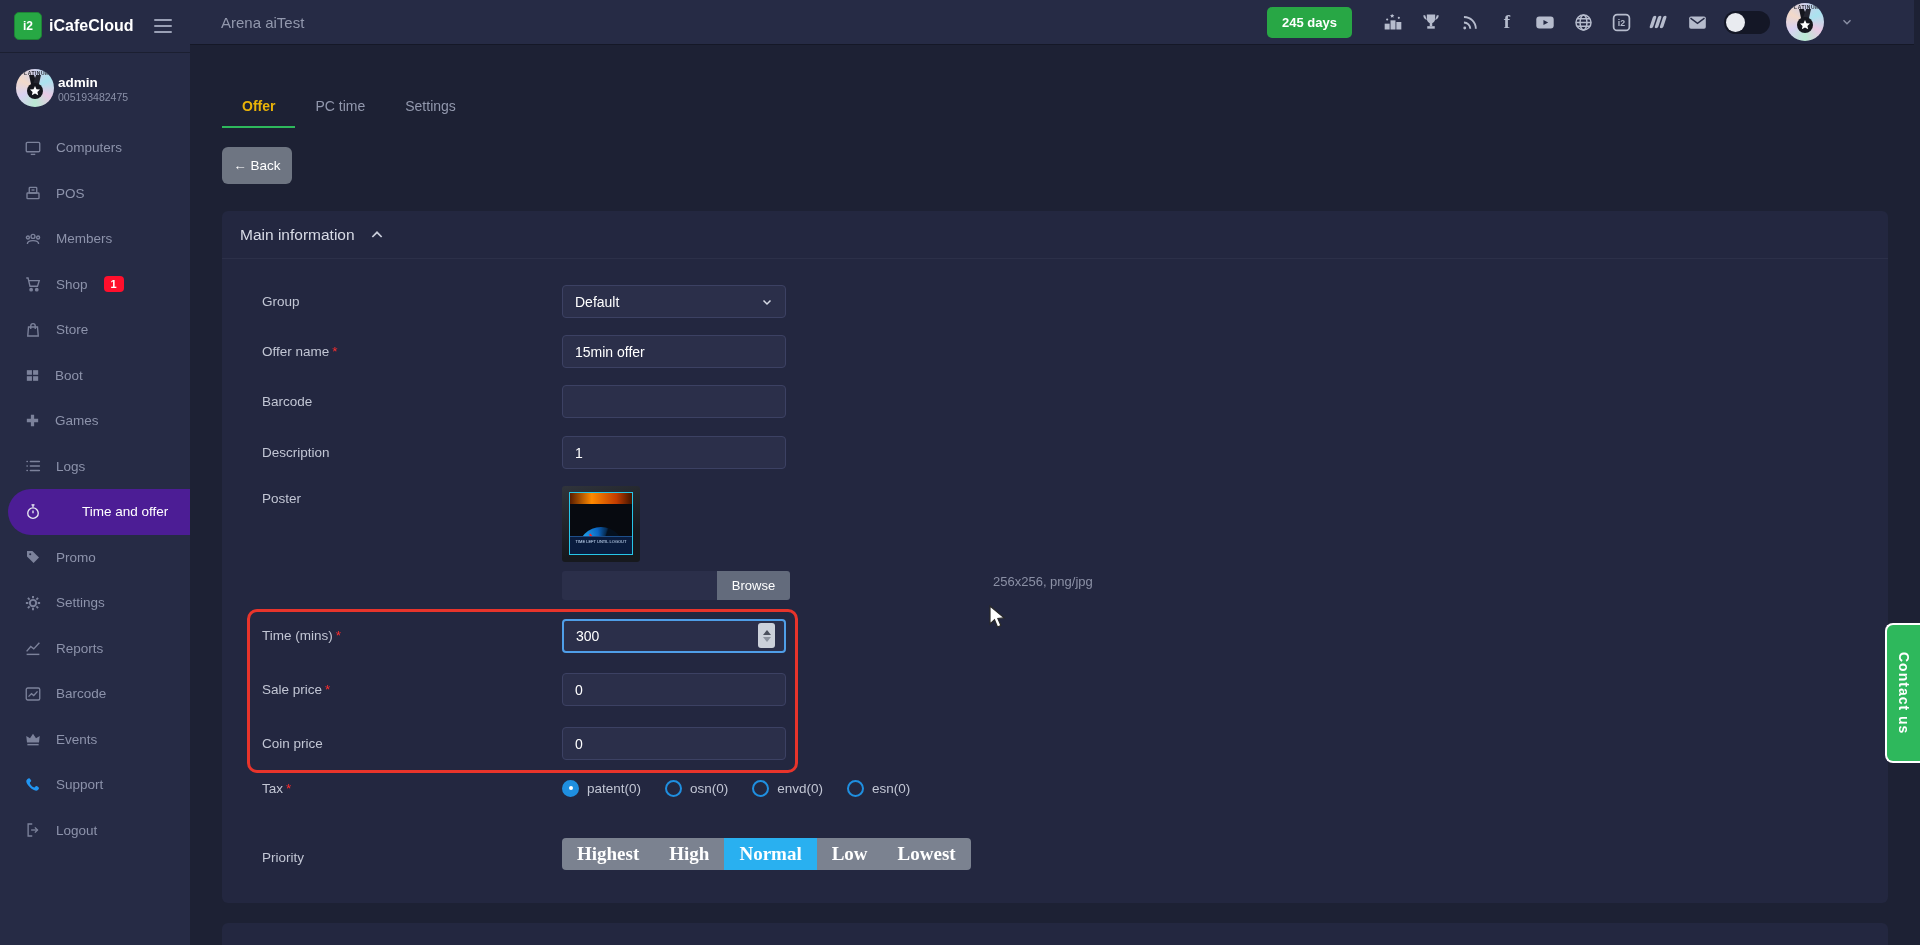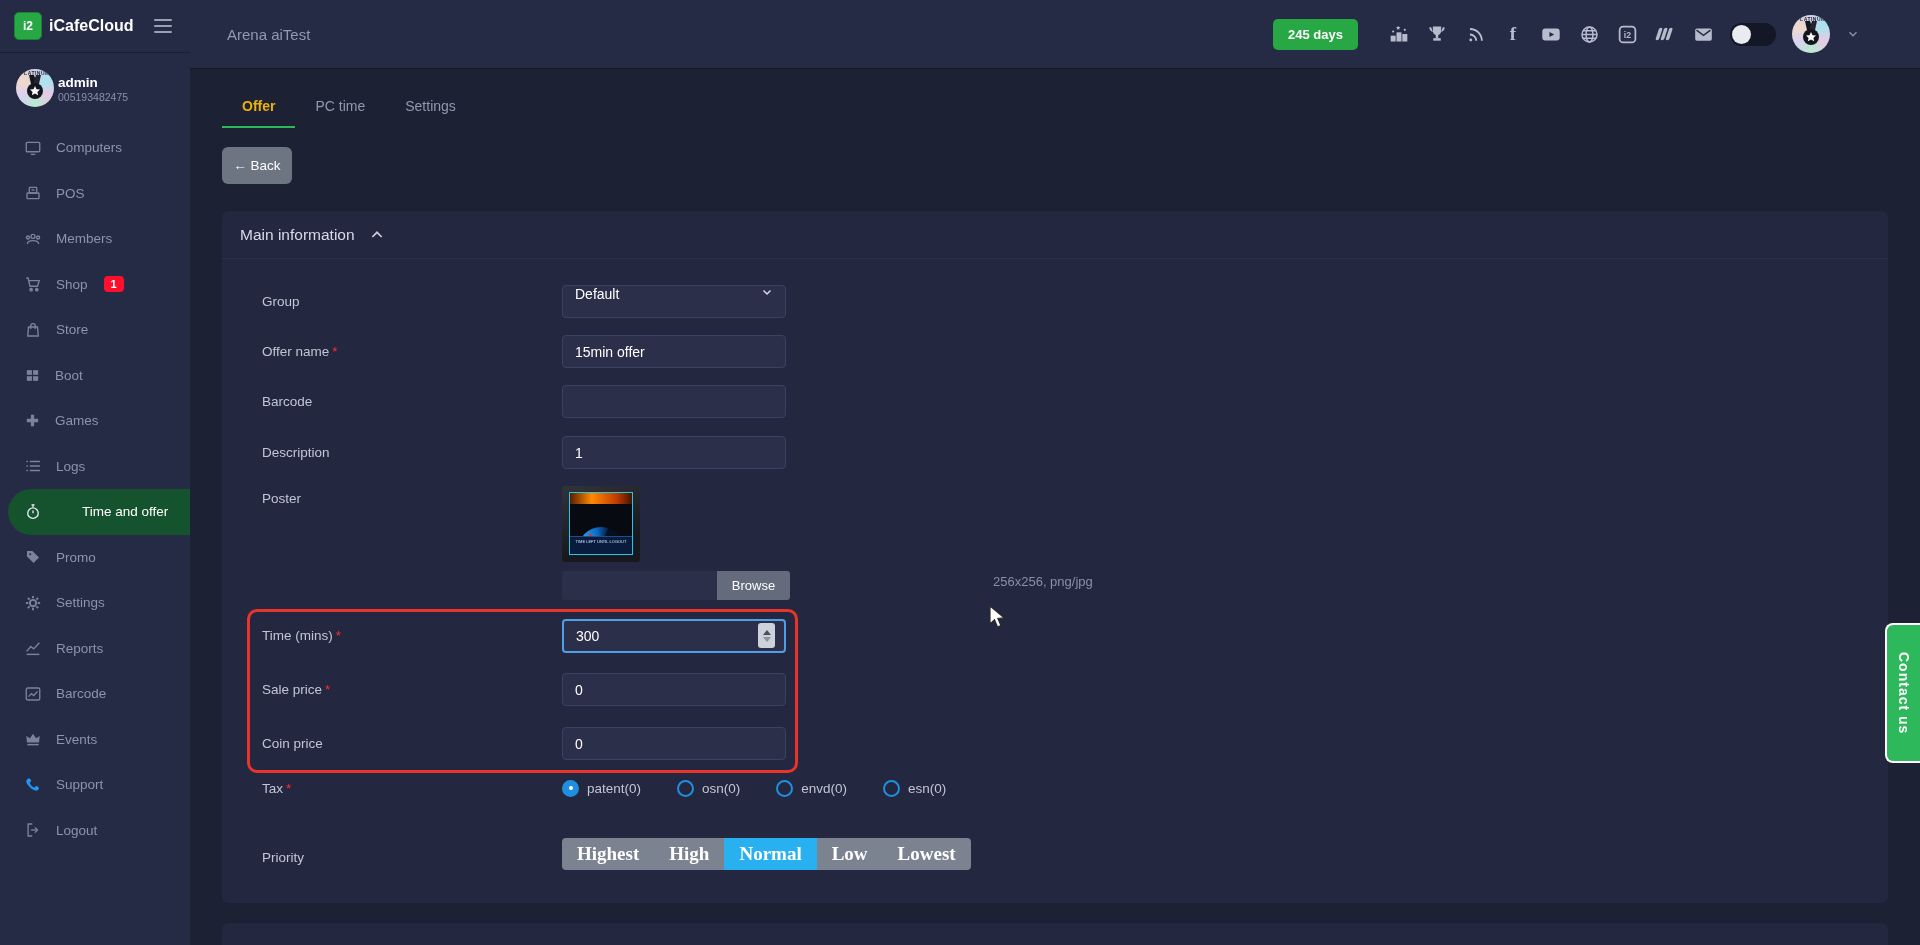--- a/index.html
+++ b/index.html
@@ -1,20 +1,20 @@
 <!DOCTYPE html>
 <html><head>
 <meta charset="utf-8">
 <style>
   html,body{margin:0;padding:0;background:#1d2134;}
   body{width:1920px;height:945px;overflow:hidden;position:relative;
        font-family:"Liberation Sans",sans-serif;color:#fff;font-size:14px;}
   svg{display:block}
   
-  .header{position:absolute;left:190px;top:0;width:1730px;height:68px;background:#262b45;
+  .header{position:absolute;left:184px;top:0;width:1730px;height:44px;background:#262b45;
           display:flex;align-items:center;box-shadow:0 1px 0 rgba(0,0,0,.25);z-index:5;}
   .header-title{margin-left:37px;font-size:15px;color:#9298ad;}
   .header-right{margin-left:auto;display:flex;align-items:center;gap:16px;padding-right:60px;}
   .days-btn{background:#28a745;color:#fff;font-size:13px;font-weight:bold;border:none;
             border-radius:5px;padding:8px 15px;margin-right:14px;cursor:pointer;}
   .hicon{width:22px;height:22px;color:#b6bccd;cursor:pointer;display:flex;align-items:center;justify-content:center;}
   .fb-glyph{font-size:19px;font-weight:bold;color:#b6bccd;font-family:"Liberation Serif",serif;}
   .toggle{width:46px;height:23px;border-radius:12px;background:#141726;position:relative;cursor:pointer;}
   .toggle .knob{position:absolute;left:2px;top:2px;width:19px;height:19px;border-radius:50%;background:#e9ebf0;}
   .avatar{width:38px;height:38px;border-radius:50%;position:relative;overflow:hidden;cursor:pointer;flex:none;
@@ -29,21 +29,21 @@
   .logo-text{margin-left:7px;font-size:16px;font-weight:bold;color:#fff;}
   .burger{margin-left:auto;display:flex;flex-direction:column;gap:3.5px;cursor:pointer;padding:4px;}
   .burger span{display:block;width:18px;height:2.4px;background:#9aa0b5;border-radius:1px;}
   .user-row{display:flex;align-items:center;gap:4px;padding:16px 16px 8px 16px;}
   .user-name{font-size:13.5px;font-weight:bold;color:#fff;line-height:17px;}
   .user-id{font-size:10.5px;color:#8a90a8;}
   .nav{margin-top:10px;}
   .nav-item{height:45.5px;display:flex;align-items:center;gap:14px;padding-left:24px;
             color:#8d93ab;font-size:13.5px;cursor:pointer;}
   .nav-item svg{flex:none;color:#7c829b;}
-  .nav-item.active{background:#14532d;border-radius:24px 0 0 24px;margin-left:8px;padding-left:16px;color:#fff;gap:40px;}
+  .nav-item.active{background:#4c1d95;border-radius:24px 0 0 24px;margin-left:8px;padding-left:16px;color:#fff;gap:40px;}
   .nav-item.active svg{color:#e8eaf2;}
   .shop-badge{background:#ff0f2c;color:#fff;font-size:11px;font-weight:bold;border-radius:4px;
               padding:2px 7px;margin-left:2px;}
   .support-ic{color:#2196f3 !important;}
   
   .tabs{position:absolute;left:222px;top:89px;display:flex;z-index:2;}
   .tab{padding:9px 20px 12px 20px;font-size:14px;color:#9298ad;cursor:pointer;border-bottom:2px solid transparent;}
   .tab.active{color:#eab308;font-weight:bold;border-bottom:2px solid #2eb85c;}
   .back-btn{position:absolute;left:222px;top:147px;width:70px;height:37px;background:#6e7582;border:none;
             border-radius:6px;color:#fff;font-size:13.5px;cursor:pointer;font-family:inherit;}
@@ -51,21 +51,21 @@
   .card1{top:211px;height:692px;}
   .card2{top:923px;height:40px;}
   .card-head{height:47px;display:flex;align-items:center;padding-left:18px;gap:14px;
              border-bottom:1px solid #2c3049;font-size:15.5px;color:#d8dbe6;cursor:pointer;}
   .card2 .card-head{border-bottom:none;}
   .flabel{position:absolute;left:40px;font-size:13.5px;color:#c2c6d4;}
   .req{color:#ff2d2d;margin-left:3px;}
   .ctl{position:absolute;left:340px;width:224px;height:33px;background:#2b2f4a;border:1px solid #3c4163;
        border-radius:4px;color:#fff;font-size:14px;font-family:inherit;box-sizing:border-box;padding:0 12px;}
   input.ctl{outline:none;}
-  .select{display:flex;justify-content:space-between;cursor:pointer;}
+  .select{display:flex;align-items:center;justify-content:space-between;cursor:pointer;}
   .poster{position:absolute;left:340px;top:275px;width:78px;height:76px;border-radius:3px;overflow:hidden;
           background:linear-gradient(160deg,#30343b,#17191e 70%);}
   .poster-panel{position:absolute;left:7px;right:7px;top:6px;bottom:7px;border:1px solid #27c6e8;background:#070a10;overflow:hidden;}
   .poster-glow{height:11px;background:linear-gradient(90deg,#581d00,#ff8a00 35%,#c23c00 75%,#401400);}
   .gauge{position:absolute;left:50%;top:34px;width:46px;height:46px;border-radius:50%;transform:translateX(-50%);
          background:conic-gradient(from 200deg,#ff2a00 0deg,#ff7a00 45deg,#ffd400 75deg,#fff 82deg,#29b6f6 92deg,#0b66c3 150deg,#072c52 175deg,#04101f 180deg 360deg);}
   .gauge-center{position:absolute;left:11px;top:11px;width:24px;height:24px;border-radius:50%;background:#05070c;
                 box-shadow:0 0 0 2px #10151d;}
   .needle{position:absolute;left:50%;bottom:50%;width:2px;height:20px;background:#ff2020;transform-origin:bottom;
           transform:rotate(-38deg);}
@@ -75,21 +75,21 @@
               border-radius:3px 0 0 3px;box-sizing:border-box;}
   .browse-btn{position:absolute;left:495px;top:360px;width:73px;height:29px;background:#636b7c;border:none;
               border-radius:0 3px 3px 0;color:#fff;font-size:13px;cursor:pointer;font-family:inherit;}
   .hint{position:absolute;left:771px;top:363px;font-size:13px;color:#8b90a5;}
   .red-box{position:absolute;left:25px;top:398px;width:545px;height:158px;border:3px solid #e8342b;border-radius:10px;}
   .time-input{border:2px solid #4f9ee8;padding-right:36px;}
   .spinner{position:absolute;left:536px;top:412px;width:17px;height:25px;background:#ccd1da;border-radius:3px;
            display:flex;flex-direction:column;align-items:center;justify-content:center;gap:2px;cursor:pointer;}
   .spinner .up{width:0;height:0;border-left:4px solid transparent;border-right:4px solid transparent;border-bottom:5px solid #4a4f5c;}
   .spinner .dn{width:0;height:0;border-left:4px solid transparent;border-right:4px solid transparent;border-top:5px solid #8d939f;}
-  .tax-row{position:absolute;left:340px;top:565px;display:flex;align-items:center;gap:36px;height:24px;}
+  .tax-row{position:absolute;left:340px;top:565px;display:flex;align-items:center;gap:24px;height:24px;}
   .radio-opt{display:flex;align-items:center;gap:8px;cursor:pointer;}
   .radio{width:17px;height:17px;border-radius:50%;box-sizing:border-box;border:2px solid #1f8fe0;}
   .radio.sel{background:#1f8fe0;border:2px solid #1f8fe0;position:relative;}
   .radio.sel::after{content:"";position:absolute;left:4.5px;top:4.5px;width:4px;height:4px;border-radius:50%;background:#fff;}
   .radio-lbl{font-size:13.5px;color:#c2c6d4;}
   .prio-group{position:absolute;left:340px;top:627px;height:32px;display:flex;background:#7b8290;border-radius:4px;overflow:hidden;}
   .prio-btn{border:none;background:transparent;color:#fff;font-size:19px;font-weight:bold;line-height:32px;
             padding:0 15px;cursor:pointer;font-family:Liberation Serif, serif;}
   .prio-btn.active{background:#29b0f0;}
   .contact-tab{position:absolute;left:1885px;top:623px;width:35px;height:140px;background:#2eb85c;

